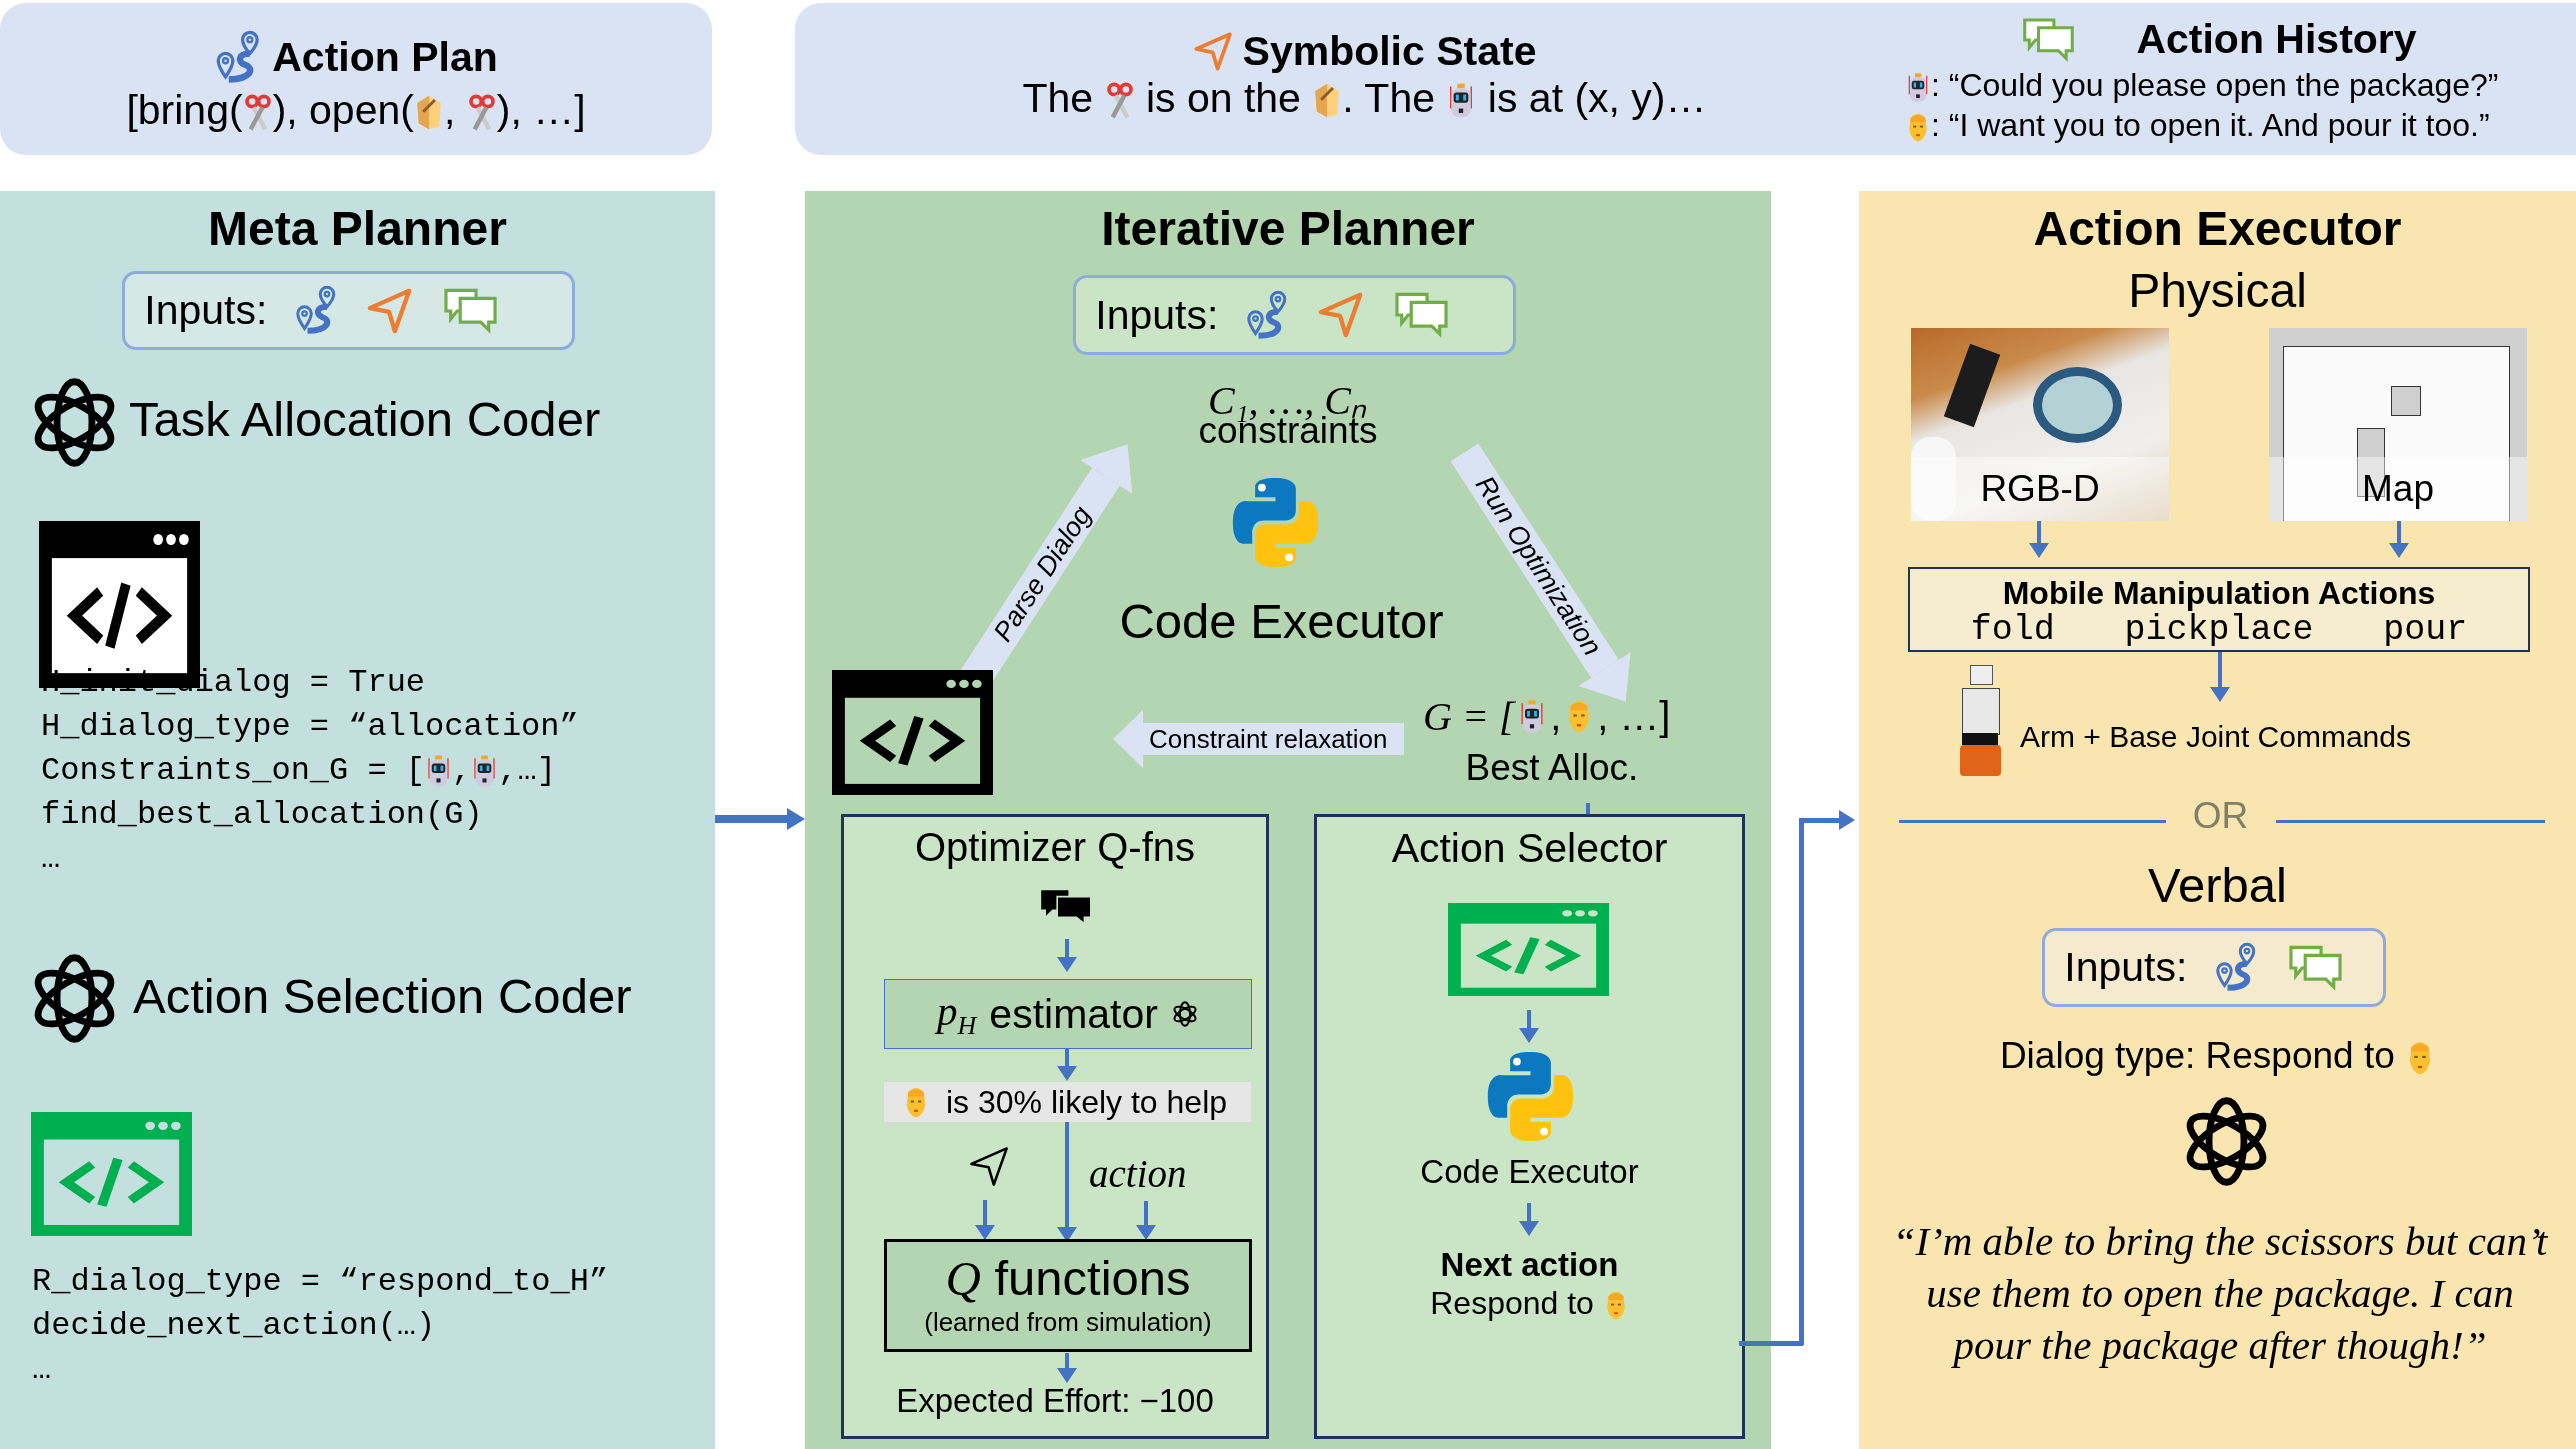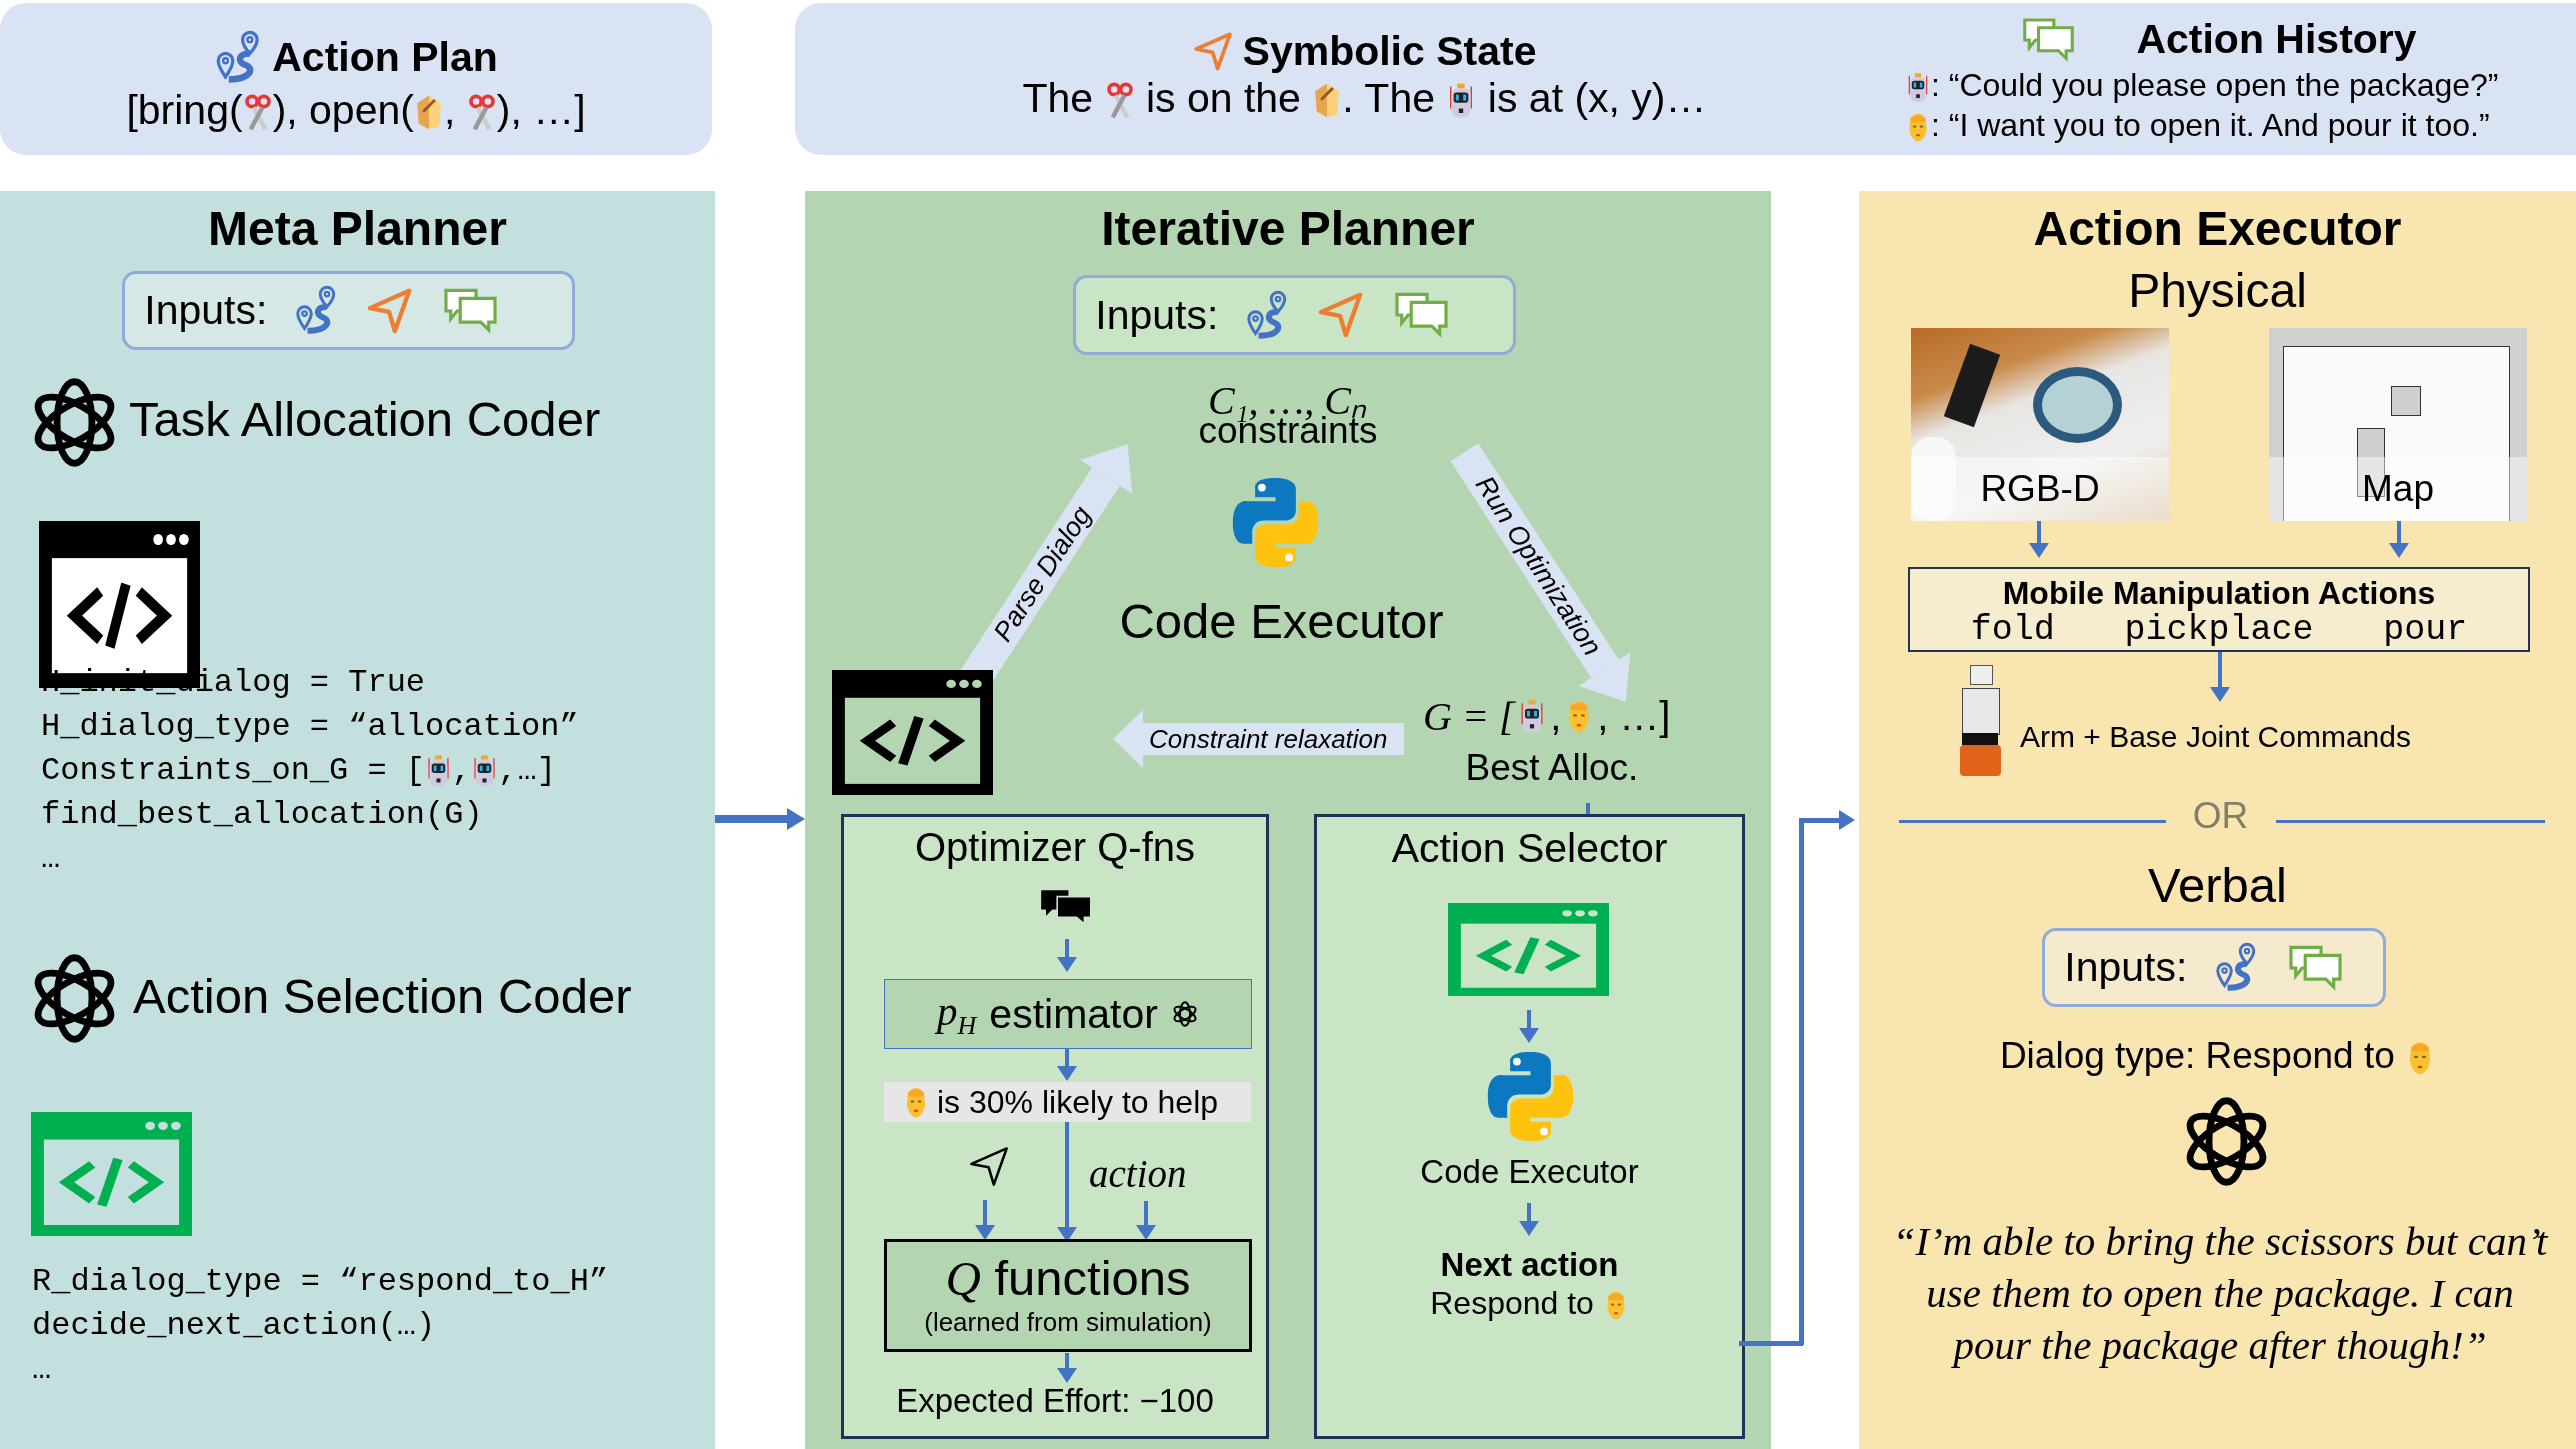--- a/index.html
+++ b/index.html
@@ -230,21 +230,21 @@
       <use href="#python"></use>
     </svg>
   <div class="abs" style="left:309px;top:402px;width:335px;text-align:center;font-size:49px;">Code Executor</div>
   <svg class="abs" style="left:27px;top:479px;color:#000;" width="161" height="125" viewBox="0 0 100 90" preserveAspectRatio="none">
       <use href="#codewin" style="--inner:#b4d5b1"></use>
     </svg>
 
   <div class="abs" style="left:308px;top:519px;width:291px;height:58px;">
     <div style="position:absolute;left:0;top:0;border-top:29px solid transparent;border-bottom:29px solid transparent;border-right:30px solid #dae3f3;"></div>
     <div style="position:absolute;left:30px;top:13px;width:261px;height:32px;background:#dae3f3;"></div>
-    <div style="position:absolute;left:19.3px;top:13px;width:272px;text-align:center;font-size:26px;line-height:32px;font-style:italic;">Constraint relaxation</div>
+    <div style="position:absolute;left:19.3px;top:13px;width:272px;text-align:center;font-size:26px;line-height:32px;">Constraint relaxation</div>
   </div>
   <div class="abs" style="left:618px;top:502px;font-size:40px;display:flex;align-items:center;gap:3.9px;">
     <span style="font-family:'Liberation Serif',serif;font-style:italic;">G = [</span>
     <svg width="28" height="39" viewBox="0 0 44 60">
         <use href="#robot"></use>
       </svg>
       <span>,</span>
     <svg width="28" height="39" viewBox="0 0 44 60">
         <use href="#human"></use>
       </svg>
@@ -260,21 +260,21 @@
       </svg>
     <div class="arrow-v" style="left:221px;top:122px;height:19.3px;"></div>
     <div class="abs" style="left:40px;top:162px;width:368px;height:70px;border:1.9px solid #4472c4;background:#b4d5b1;box-sizing:border-box;display:flex;align-items:center;justify-content:center;gap:13px;font-size:41px;">
       <span style="font-family:'Liberation Serif',serif;font-style:italic;"><span>p</span><sub style="font-size:26px;">H</sub></span>
       <span>estimator</span>
       <svg width="28" height="28" viewBox="0 0 44 44">
           <use href="#openai"></use>
         </svg>
     </div>
     <div class="arrow-v" style="left:221px;top:232px;height:18px;"></div>
-    <div class="abs" style="left:40px;top:265px;width:367px;height:40px;background:#e7e6e6;display:flex;align-items:center;gap:7px;padding-left:18px;box-sizing:border-box;font-size:32px;">
+    <div class="abs" style="left:40px;top:265px;width:367px;height:40px;background:#e7e6e6;display:flex;align-items:center;gap:16px;padding-left:18px;box-sizing:border-box;font-size:32px;">
       <svg width="28" height="33" viewBox="0 0 44 52">
           <use href="#human"></use>
         </svg>
       <span>is 30% likely to help</span>
     </div>
     <div class="arrow-v" style="left:221px;top:305px;height:106px;"></div>
     <svg class="abs" style="left:124px;top:328px;" width="43" height="43" viewBox="0 0 66 66">
         <use href="#navarrow-k"></use>
       </svg>
     <div class="arrow-v" style="left:139px;top:383px;height:26px;"></div>

